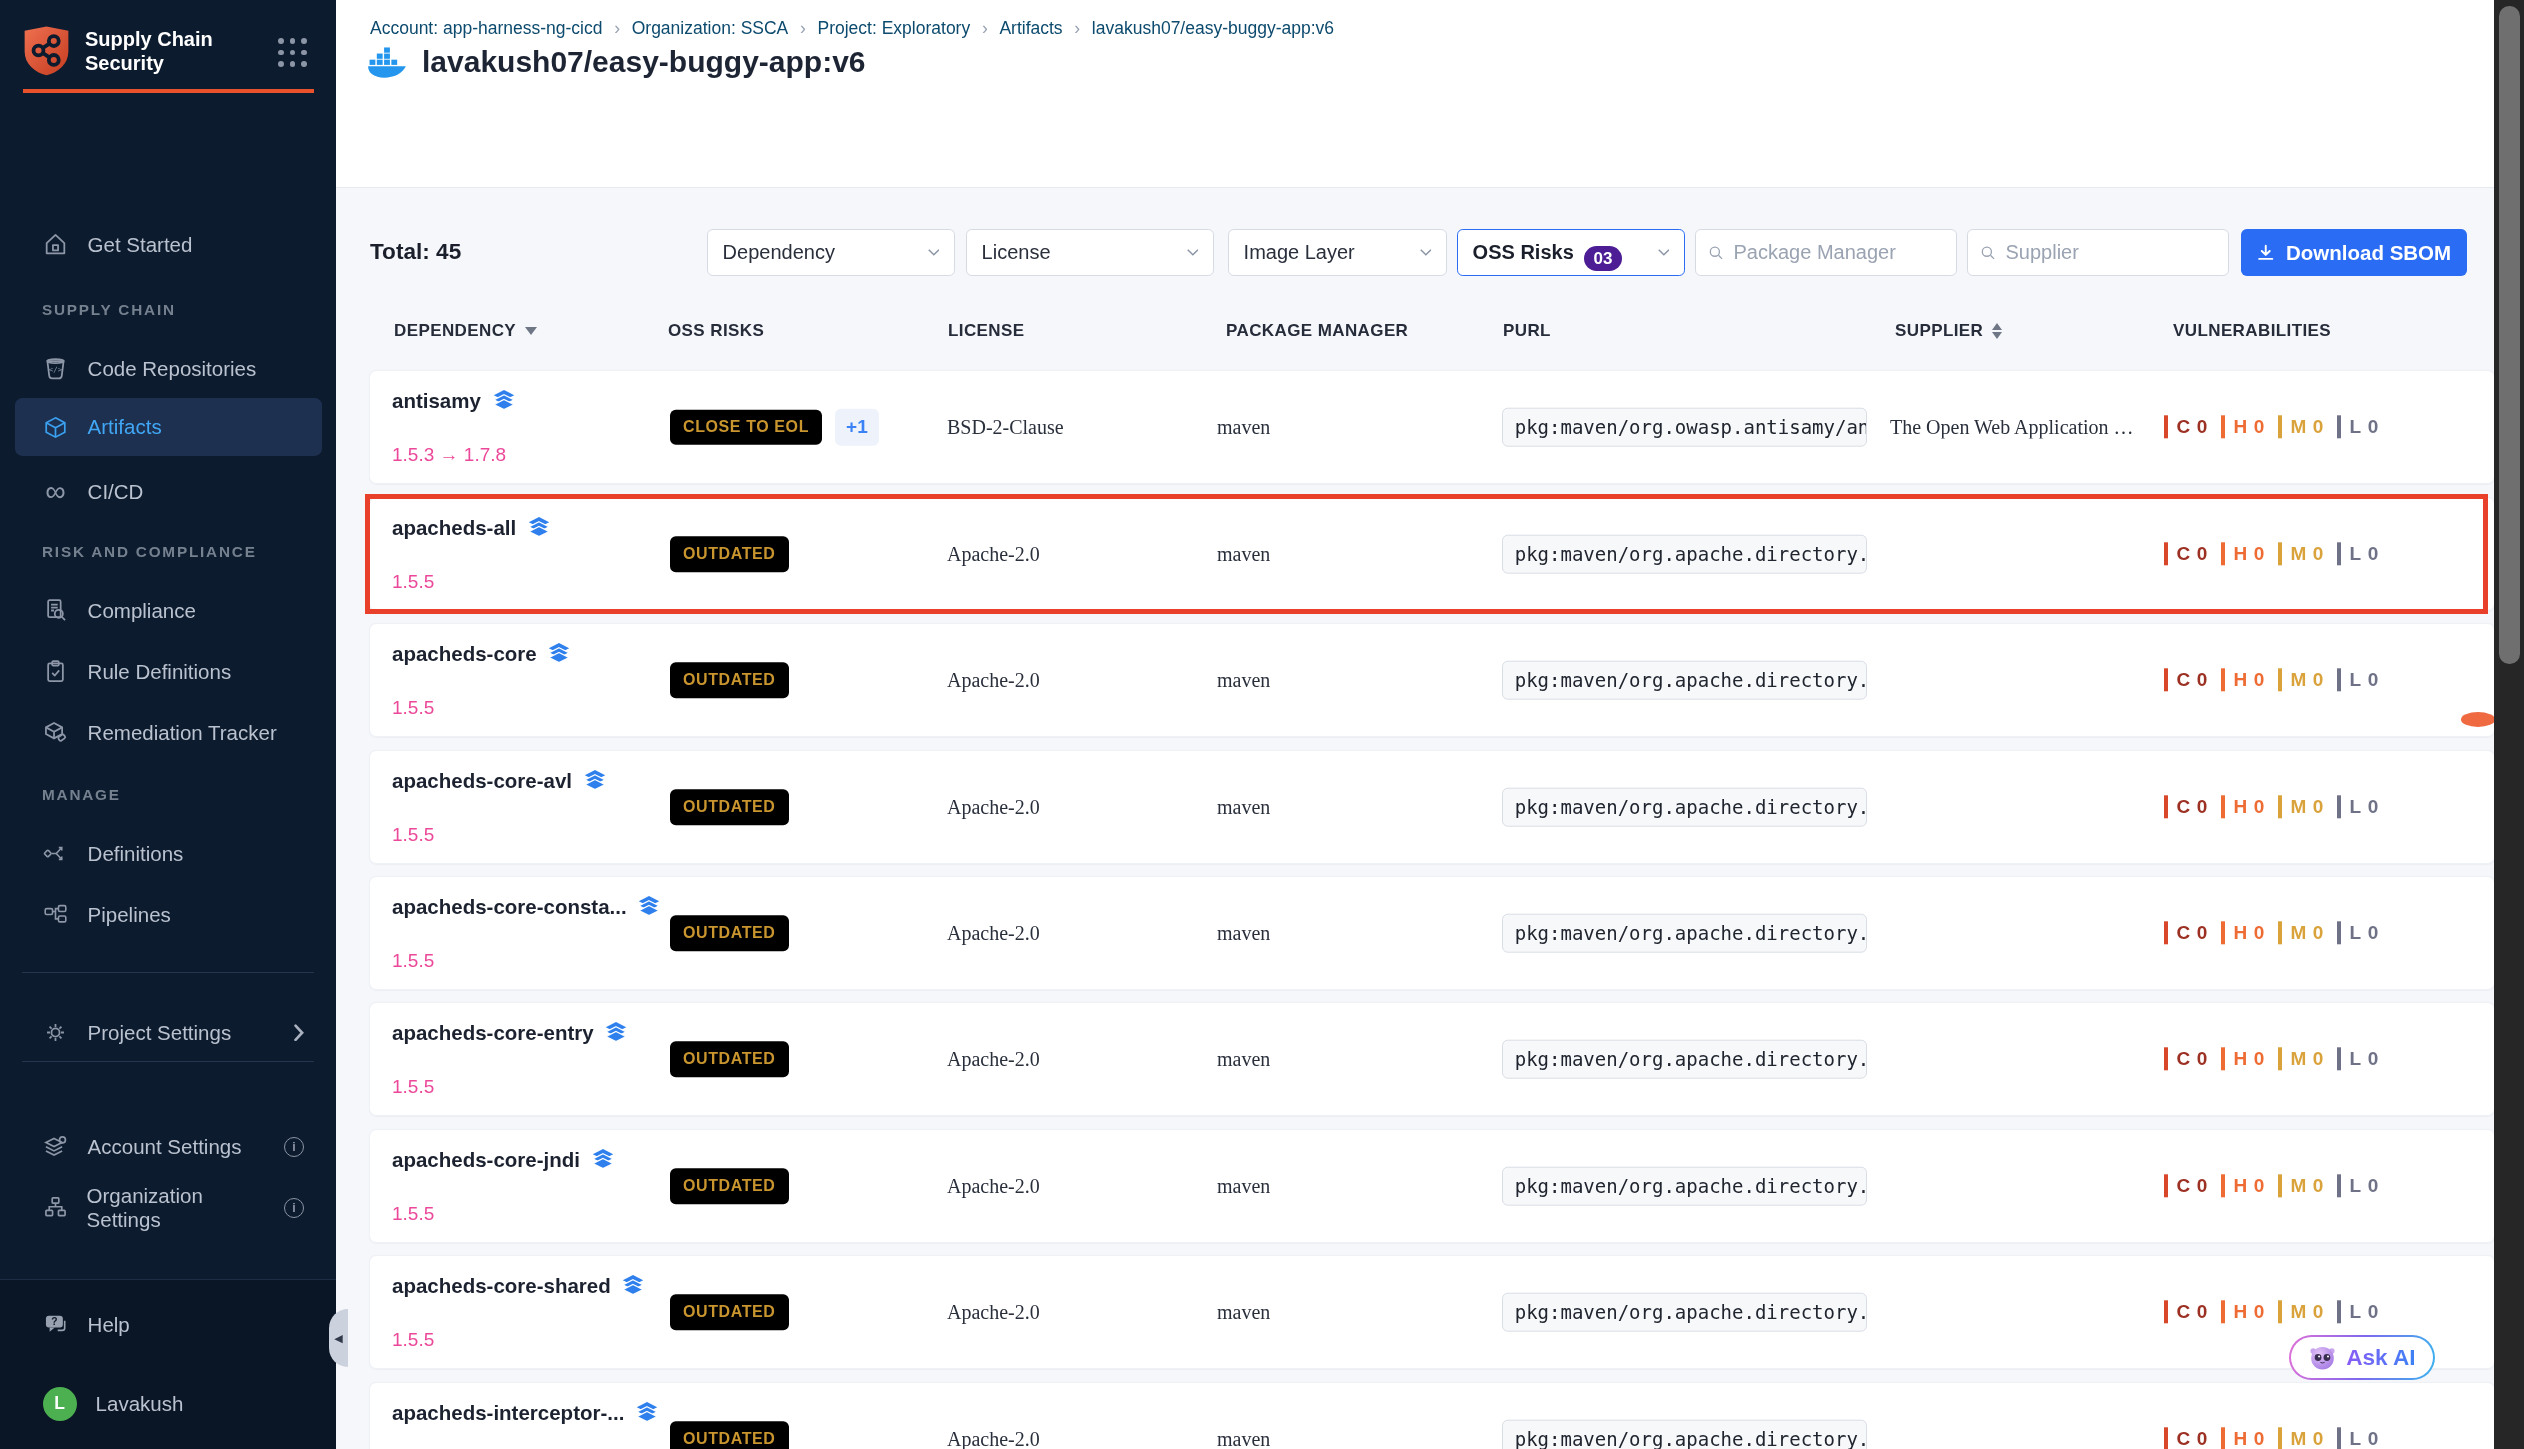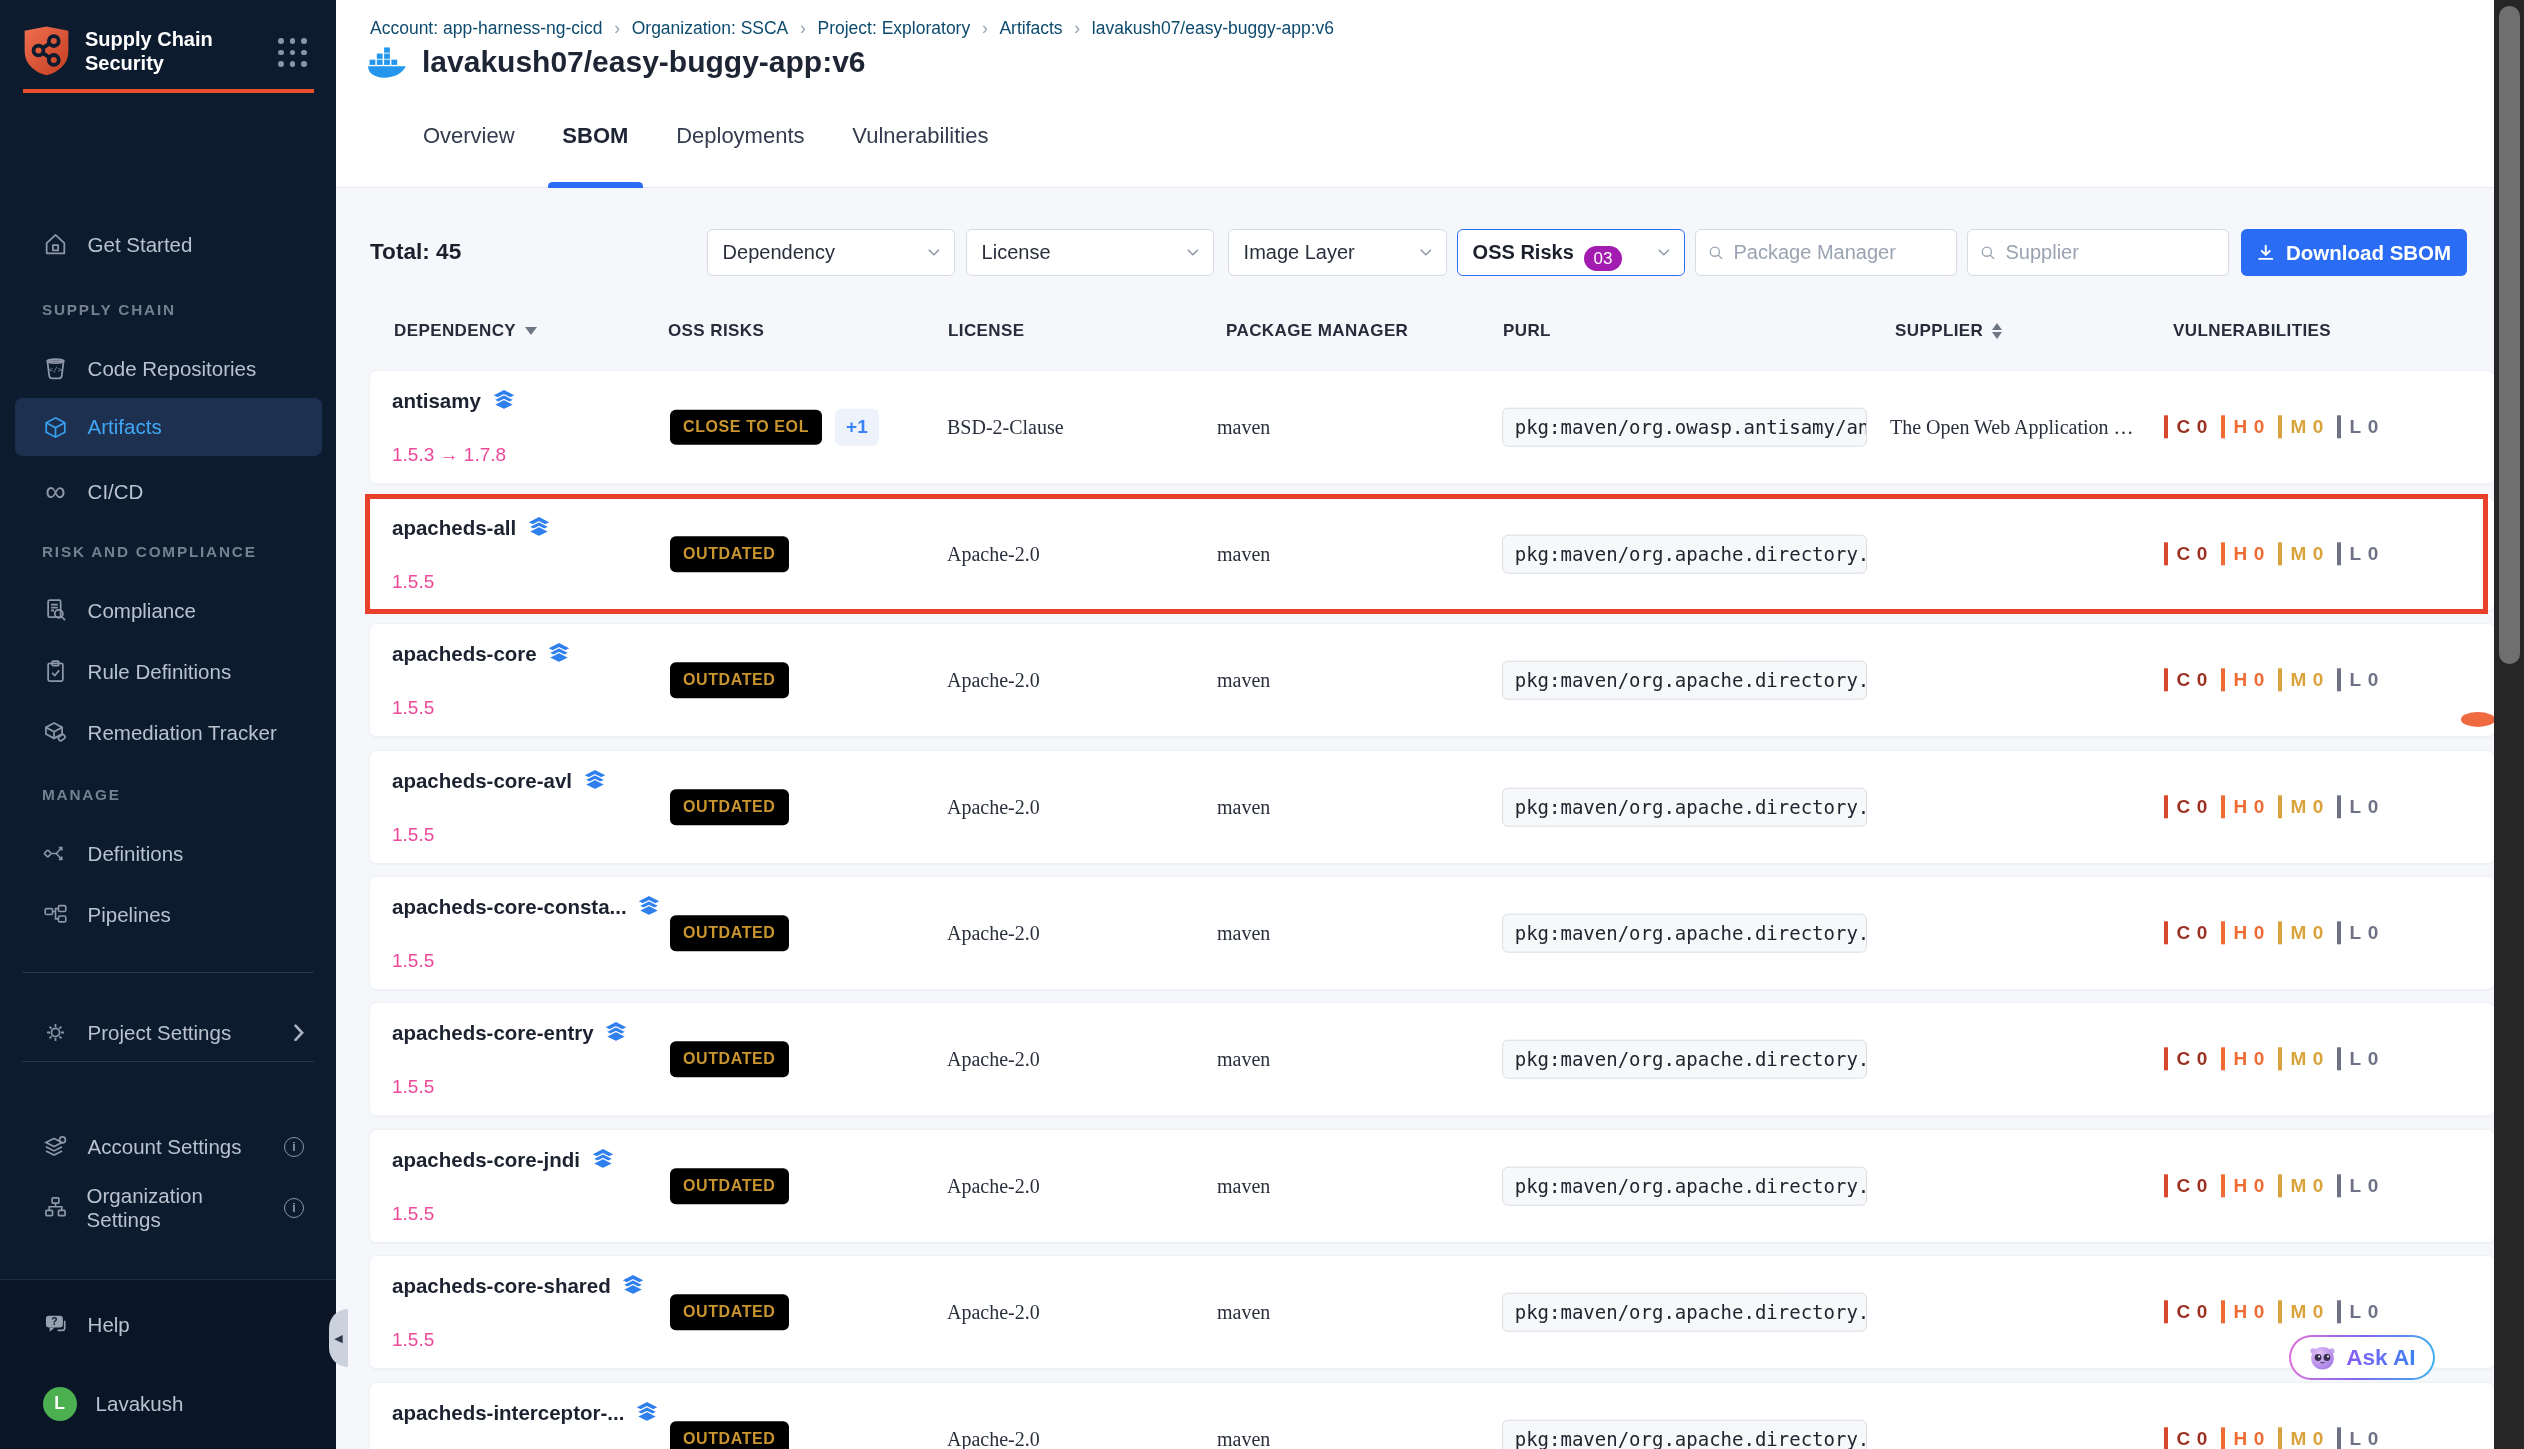--- a/index.html
+++ b/index.html
@@ -44,21 +44,21 @@
   .tab { position:relative; cursor:pointer; padding:0 2.9px; }
   .tab.active { font-weight:700; color:#1d2433; }
   .tab.active::after { content:""; position:absolute; left:-11.7px; right:-11.7px; bottom:0; height:5.8px; border-radius:4.4px 4.4px 0 0; background:#2b6cf4; }
 
   .total { position:absolute; left:34px; top:239px; font-size:22.6px; font-weight:700; color:#1a1f2b; }
   .dd, .search, .dl-btn { position:absolute; top:229px; height:47px; border-radius:5.8px; }
   .dd { background:#fff; border:1.5px solid #d6dae3; display:flex; align-items:center; justify-content:space-between; padding:0 14.6px; font-size:20px; color:#2a2f3c; cursor:pointer; }
   .dd-oss { border-color:#2b6cf4; }
   .dd-left { display:flex; align-items:center; gap:10.2px; }
   .oss-label { font-weight:700; color:#1a1f2b; }
-  .pill { background:#a21caf; color:#fff; font-size:17px; font-weight:400; border-radius:13px; padding:2.9px 9.5px;margin-top:12px; }
+  .pill { background:#4c1d95; color:#fff; font-size:17px; font-weight:700; border-radius:13px; padding:2.9px 9.5px;margin-top:12px; }
   .search { background:#fff; border:1.5px solid #d6dae3; display:flex; align-items:center; gap:10.2px; padding:0 13px; }
   .search input { border:none; outline:none; font-size:20px; width:100%; color:#2a2f3c; background:transparent; font-family:"Liberation Sans",sans-serif; }
   .search input::placeholder { color:#9aa3b2; }
   .dl-btn { background:#2b6cf4; color:#fff; font-size:20.5px; font-weight:700; display:flex; align-items:center; justify-content:center; gap:11.7px; border:none; cursor:pointer; }
 
   .th { position:absolute; top:321px; font-size:17px; font-weight:700; color:#272c3a; letter-spacing:0.4px; display:flex; align-items:center; gap:8.8px; }
   .tri-down { width:0; height:0; border-left:6.6px solid transparent; border-right:6.6px solid transparent; border-top:8.8px solid #6f7787; }
   .sorter { display:flex; flex-direction:column; gap:2.2px; cursor:pointer; }
   .sorter .up { width:0; height:0; border-left:5.8px solid transparent; border-right:5.8px solid transparent; border-bottom:7.3px solid #6f7787; }
   .sorter .dn { width:0; height:0; border-left:5.8px solid transparent; border-right:5.8px solid transparent; border-top:7.3px solid #6f7787; }
@@ -348,26 +348,20 @@
             <rect x="6" y="5.2" width="4" height="3.6"></rect>
             <rect x="11" y="5.2" width="4" height="3.6"></rect>
             <rect x="1" y="9.4" width="4" height="3.6"></rect>
             <rect x="6" y="9.4" width="4" height="3.6"></rect>
             <rect x="11" y="9.4" width="4" height="3.6"></rect>
             <rect x="16" y="9.4" width="4" height="3.6"></rect>
           <path d="M0 14 h26 c-2.5 5 -8 7.8 -15 7.8 c-6.5 0 -11 -3 -11 -7.8 z"></path>
         </svg>
         <span class="page-title">lavakush07/easy-buggy-app:v6</span>
       </div>
-      <div class="tabs">
-        <span class="tab">Overview</span>
-        <span class="tab active">SBOM</span>
-        <span class="tab">Deployments</span>
-        <span class="tab">Vulnerabilities</span>
-      </div>
     </div>
 
     <div class="total">Total: 45</div>
 
     <div class="dd" style="left:371px; width:248px">
       <span>Dependency</span>
       <svg width="11.7" height="7.3" viewBox="0 0 16 10">
           <polyline points="1,1 8,8 15,1" fill="none" stroke="#8b95a6" stroke-width="2"></polyline>
         </svg>
     </div>

